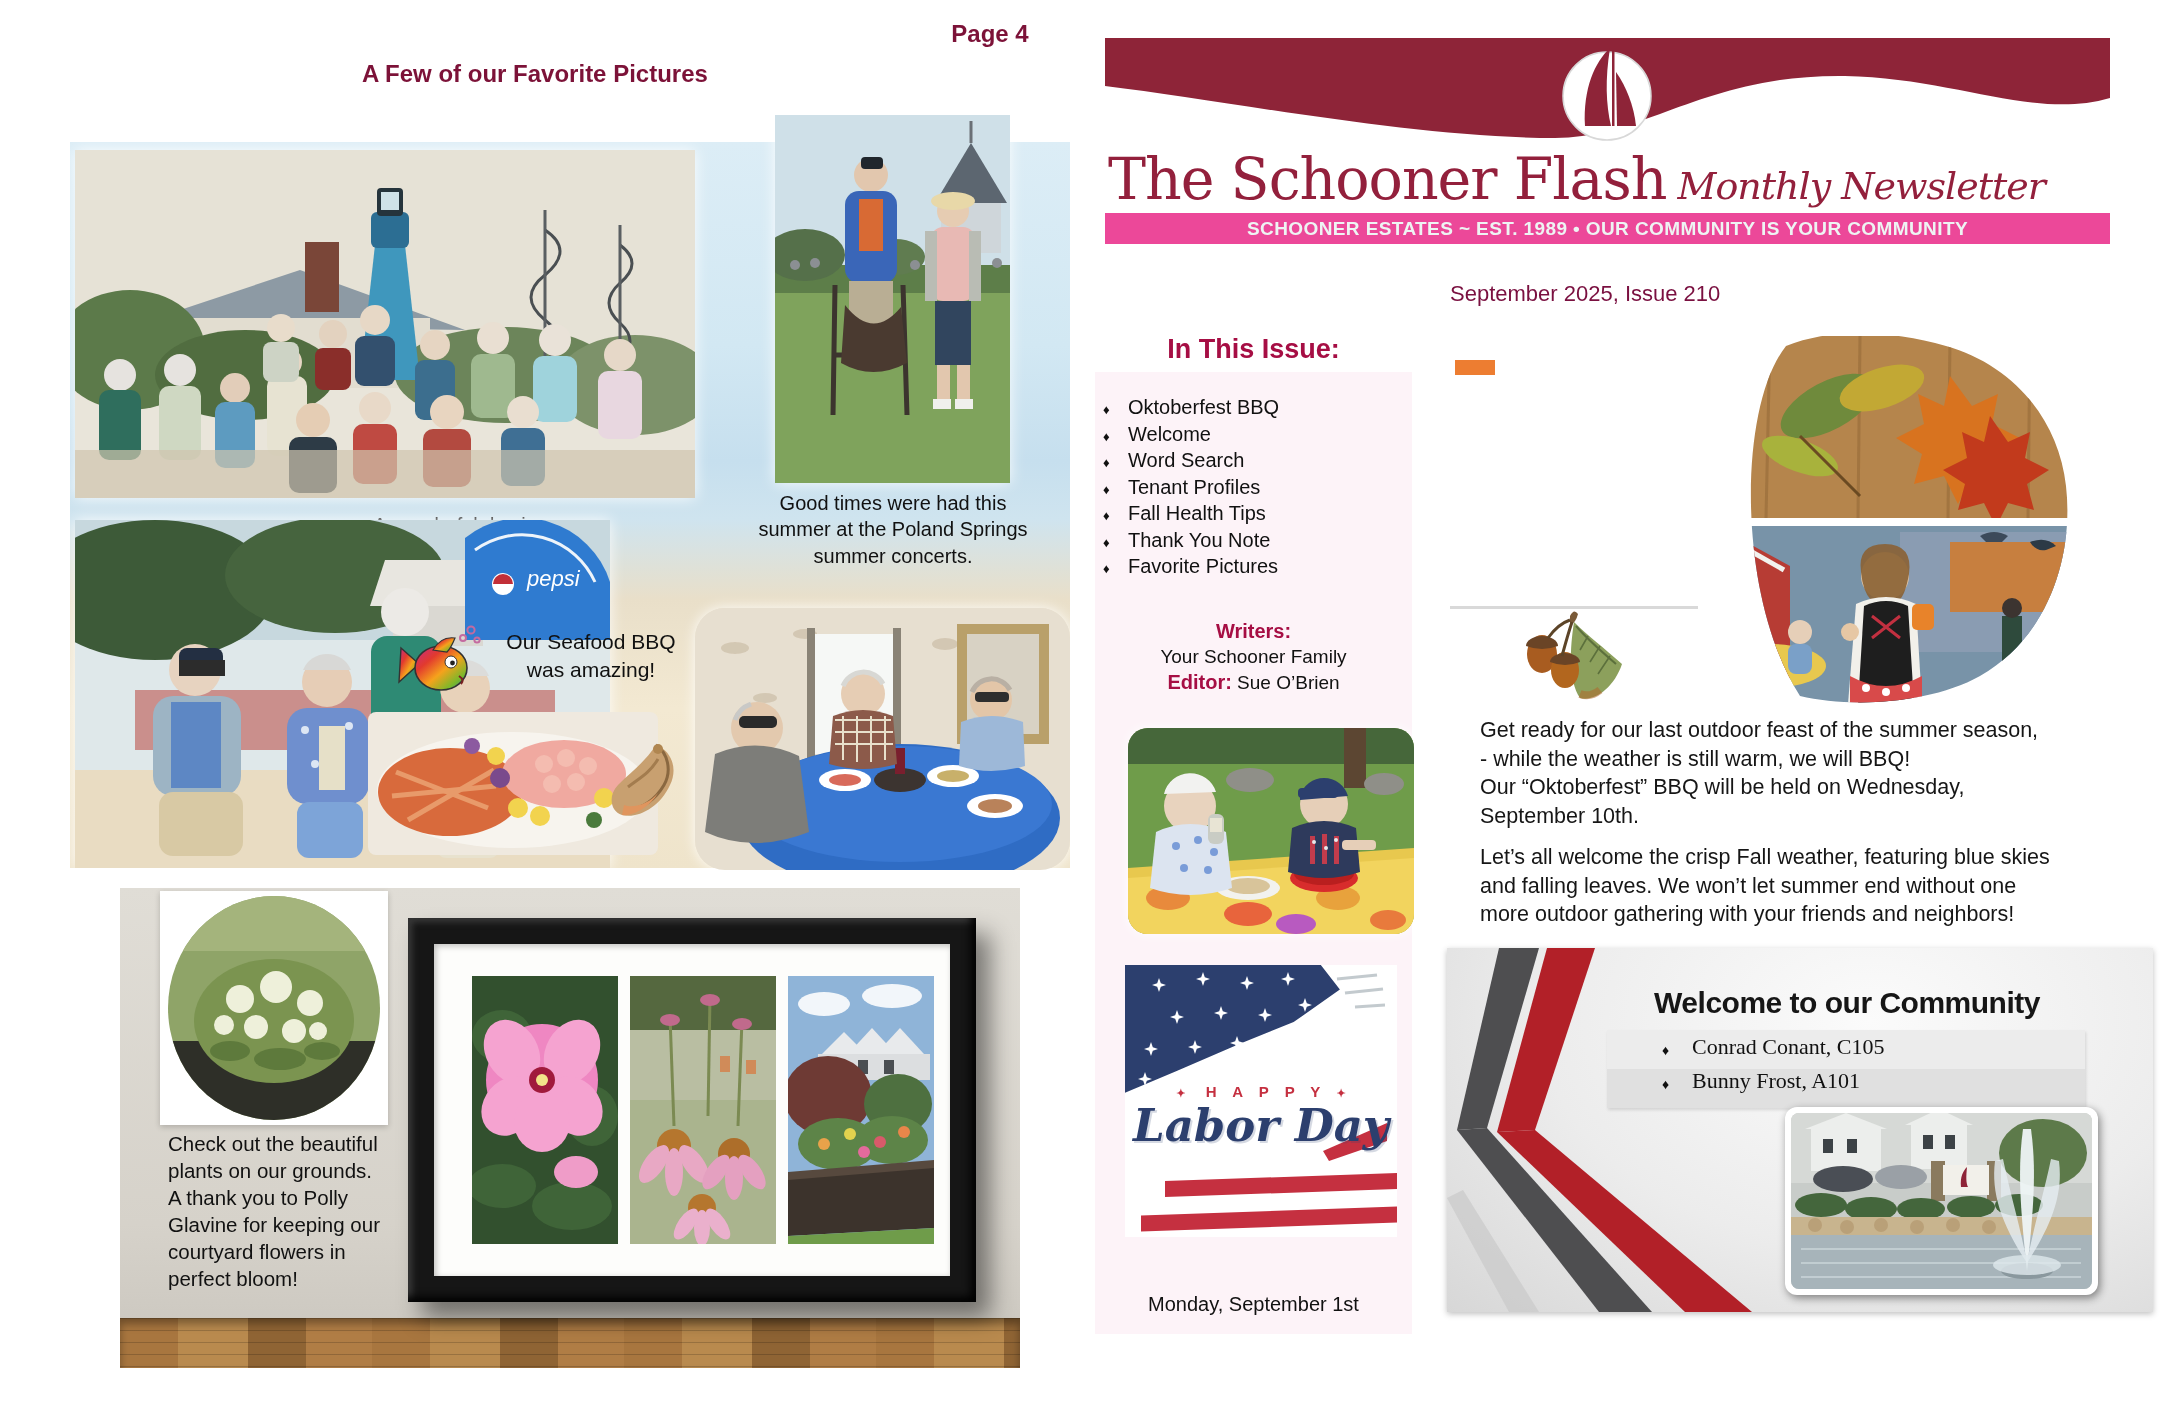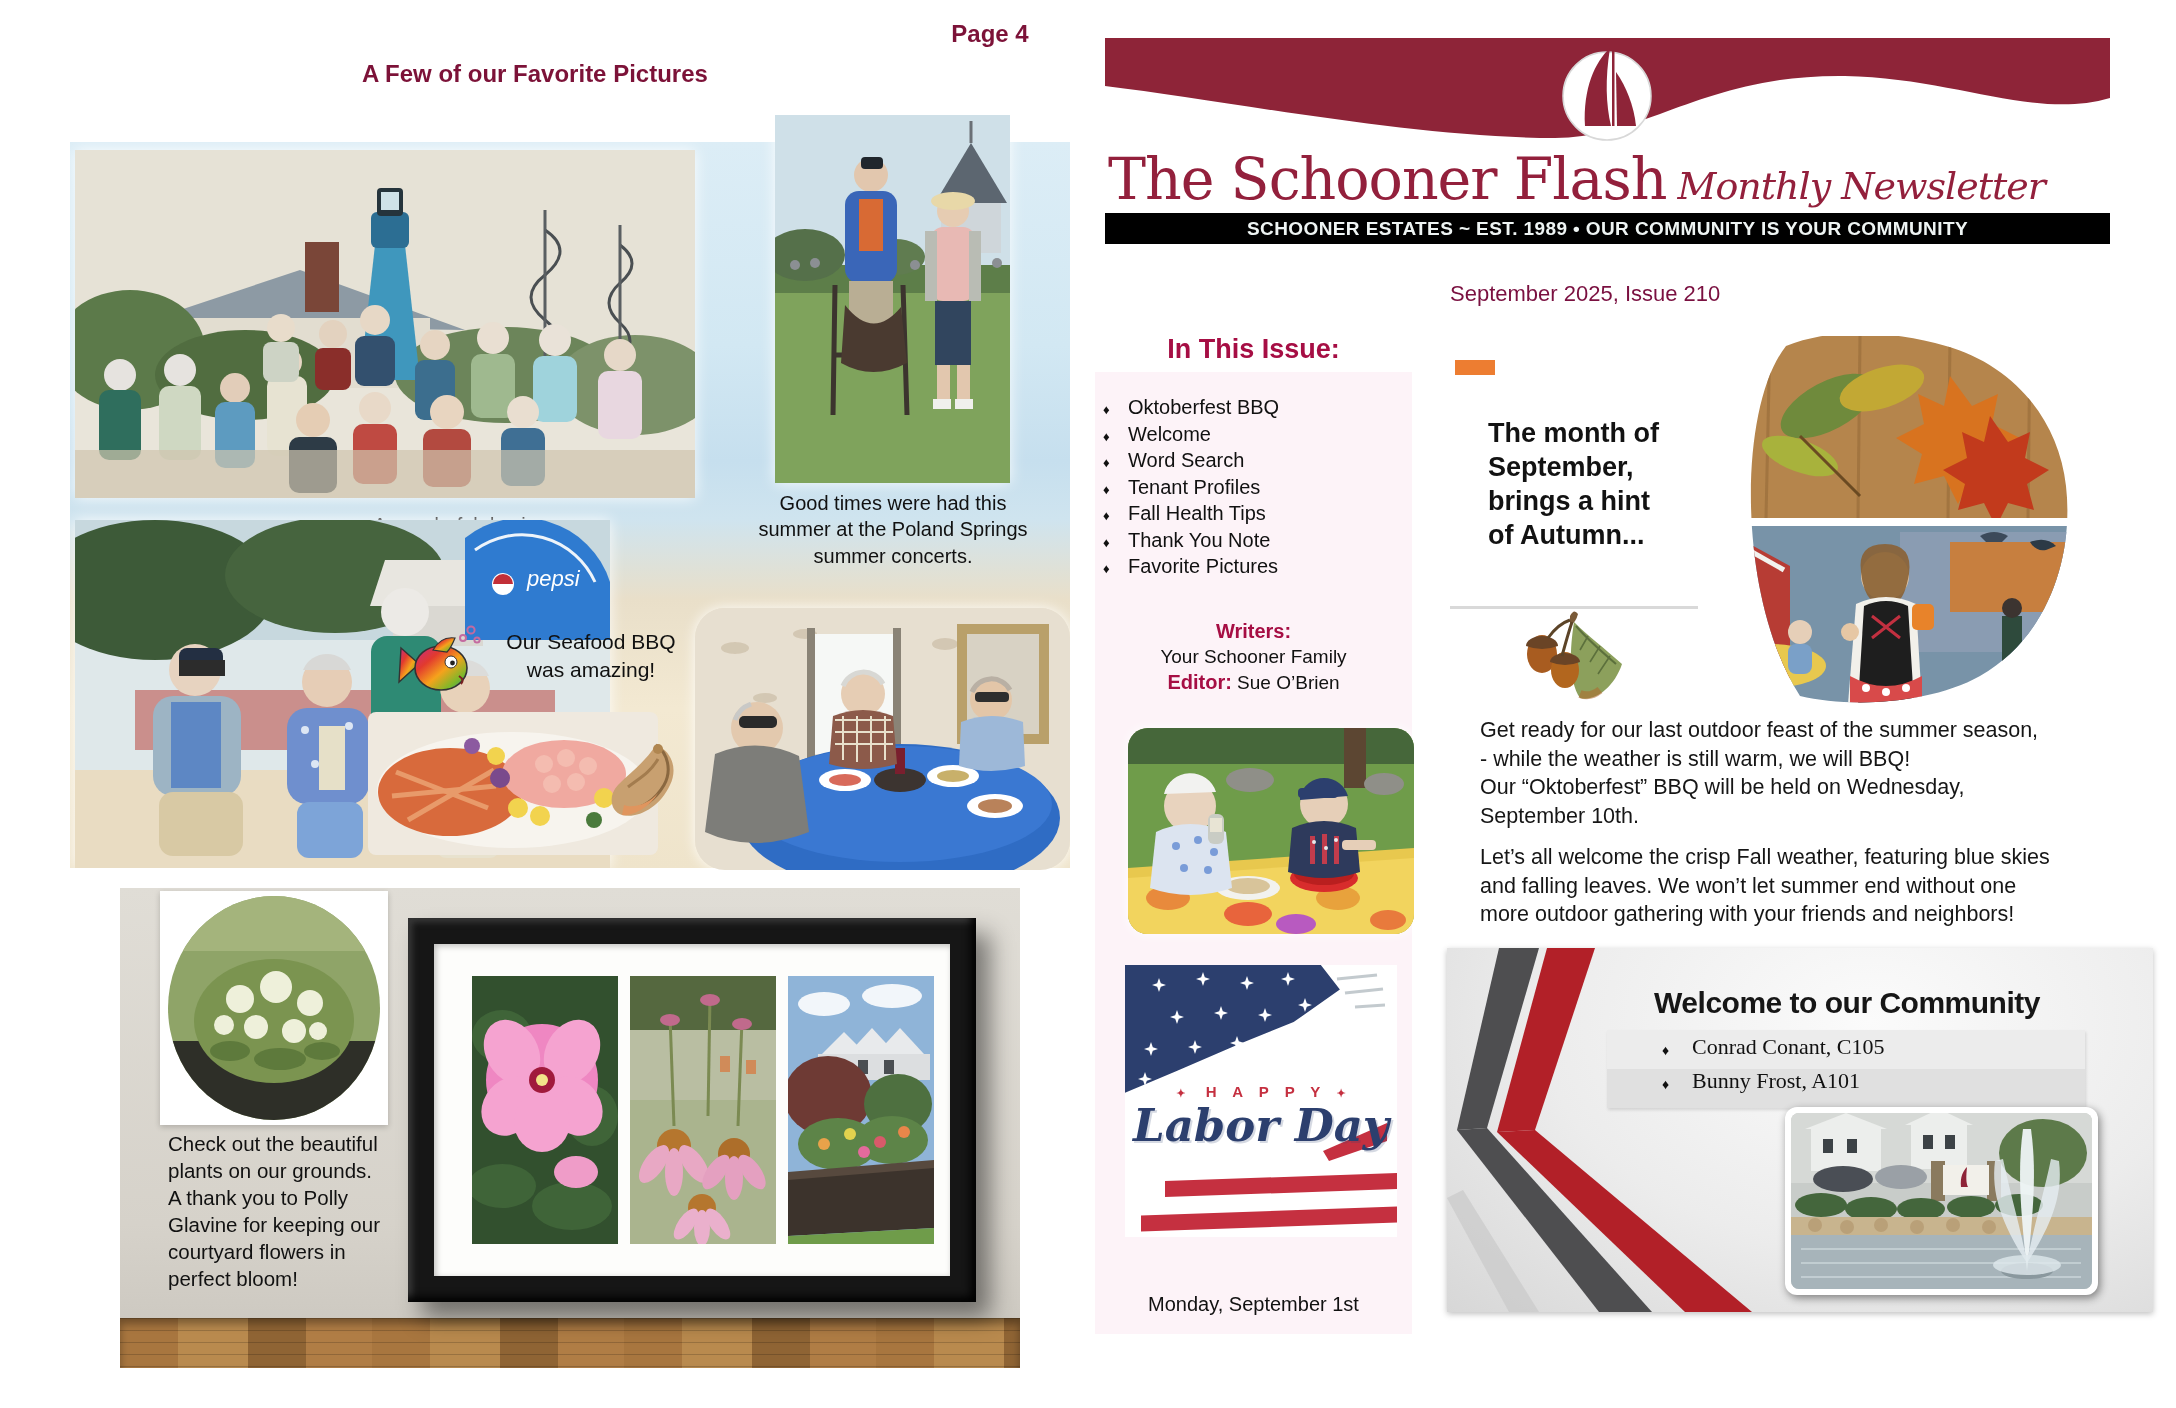--- a/index.html
+++ b/index.html
@@ -24,21 +24,21 @@
     background:repeating-linear-gradient(180deg,rgba(0,0,0,.18) 0 1px,transparent 1px 12px);}
   .frame{left:408px;top:918px;width:568px;height:384px;background:#161616;
     box-shadow:14px 16px 22px rgba(0,0,0,.45),inset -5px -5px 8px #000,inset 4px 4px 6px #3c3c3c;}
   .mat{position:absolute;left:26px;top:26px;right:26px;bottom:26px;background:#fdfdfb;
     box-shadow:inset 2px 2px 6px rgba(0,0,0,.25);}
   .mat .ph{position:absolute;top:32px;width:146px;height:268px;}
   
   .masthead-title{left:1108px;top:146px;width:1010px;white-space:nowrap;color:#93203c;}
   .mast-main{font-family:"DejaVu Serif",serif;font-size:57px;letter-spacing:-1px;}
   .mast-sub{font-family:"DejaVu Serif",serif;font-style:italic;font-size:38px;letter-spacing:-1px;}
-  .teal-band{left:1105px;top:213px;width:1005px;height:31px;background:#000000;
+  .teal-band{left:1105px;top:213px;width:1005px;height:31px;background:#ec4899;
     color:#eef4f3;font-size:19px;font-weight:600;letter-spacing:.4px;
     display:flex;align-items:center;justify-content:center;}
   .issue-line{left:1450px;top:281px;width:480px;font-weight:normal;font-size:22px;color:#7a1040;}
   .sidebar{left:1095px;top:372px;width:317px;height:962px;background:#fdf3f8;}
   .iti-head{left:1095px;top:334px;width:317px;font-weight:bold;font-size:27px;color:#a60e44;}
   .iti-item{position:absolute;left:33px;font-size:20px;color:#111;}
   .iti-bullet{position:absolute;left:8px;font-size:13px;color:#111;}
   .writers{left:1095px;top:618px;width:317px;font-size:19px;color:#111;line-height:1.3;}
   .wl{font-weight:bold;color:#a60e44;font-size:20px;}
   .labor-card{left:1125px;top:965px;width:272px;height:272px;background:#fff;overflow:hidden;}
@@ -609,24 +609,20 @@
     </svg>
     <div class="happy-row"><span class="star">✦</span>&nbsp;&nbsp;<span>H A P P Y</span>&nbsp;<span class="star">✦</span></div>
     <div class="labor-script">Labor Day</div>
     <div class="rstripe" style="left:40px;top:212px;width:232px;"></div>
     <div class="rstripe" style="left:16px;top:246px;width:256px;"></div>
   </div>
 
   <div class="abs monday center">Monday, September 1st</div>
 
   <div class="abs orange-dash"></div>
-  <div class="abs feature-head prewrap">The month of
-September,
-brings a hint
-of Autumn...</div>
   <div class="abs feature-rule"></div>
 
   <div class="abs" style="left:1518px;top:608px;width:118px;height:104px;">
     <svg width="118" height="104" viewBox="0 0 118 104">
       <path d="M52 8 q4 -8 8 -2 q-2 8 -8 12 Z" fill="#7a5a38"></path>
       <path d="M56 14 C70 28 86 40 104 56 C96 80 76 94 62 90 C50 72 52 40 56 14 Z" fill="#8ca05c"></path>
       <path d="M58 18 C70 32 84 44 98 56" stroke="#5c703c" stroke-width="2" fill="none"></path>
       <path d="M70 28 l-8 14 M82 38 l-10 16 M92 48 l-12 18" stroke="#5c703c" stroke-width="1.6" fill="none"></path>
       <path d="M62 86 q10 4 20 -4" stroke="#b0672c" stroke-width="8" fill="none" opacity=".55"></path>
       <ellipse cx="24" cy="46" rx="15" ry="19" fill="#a85c20"></ellipse>

